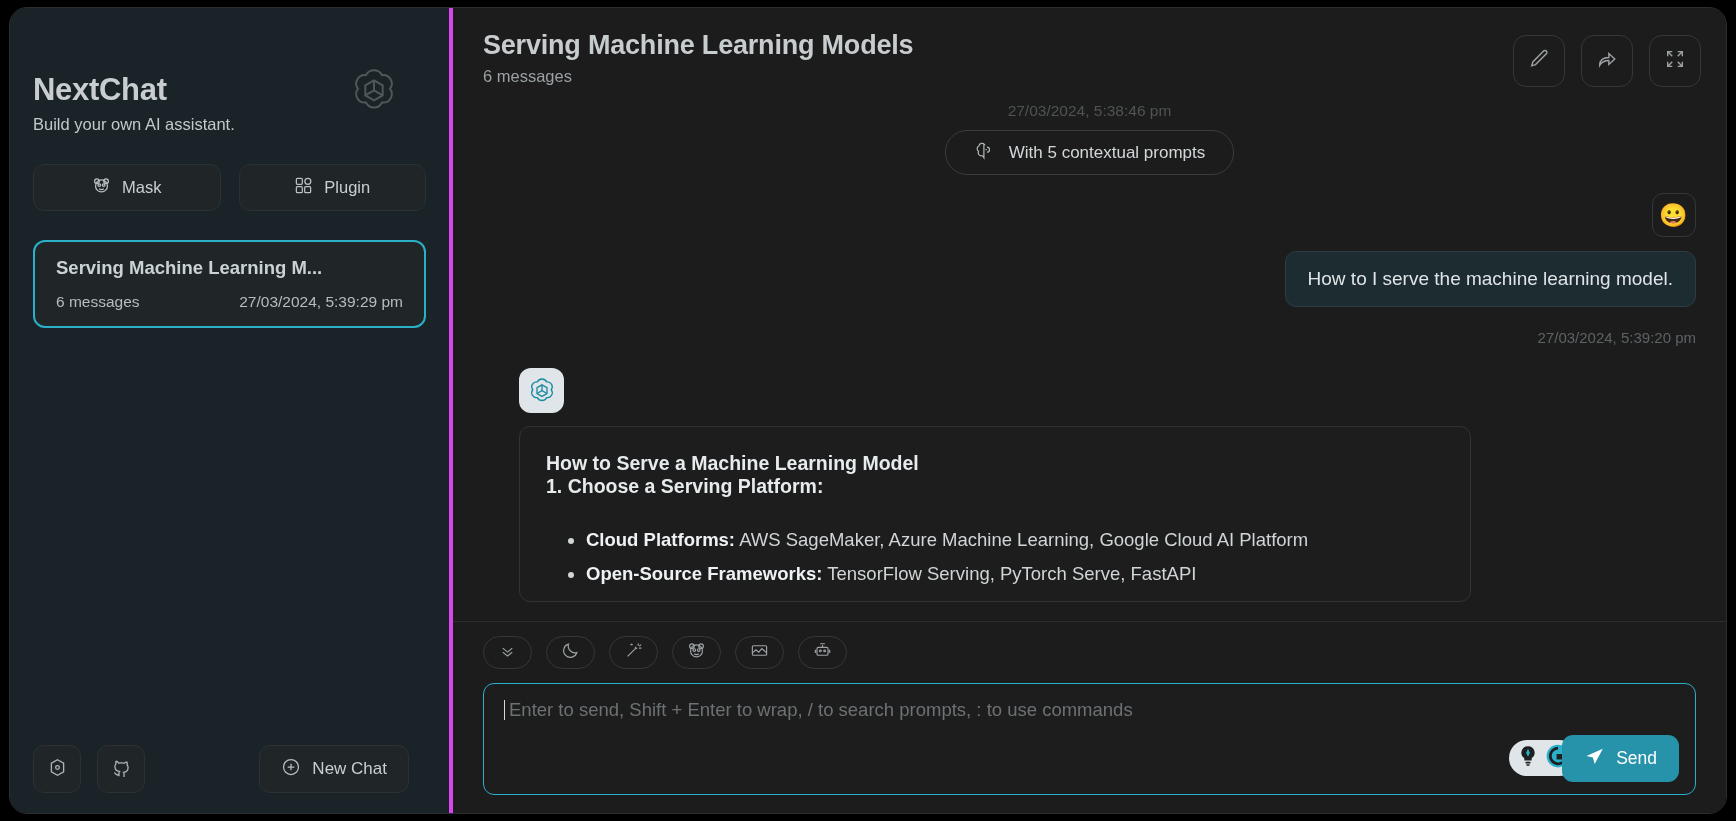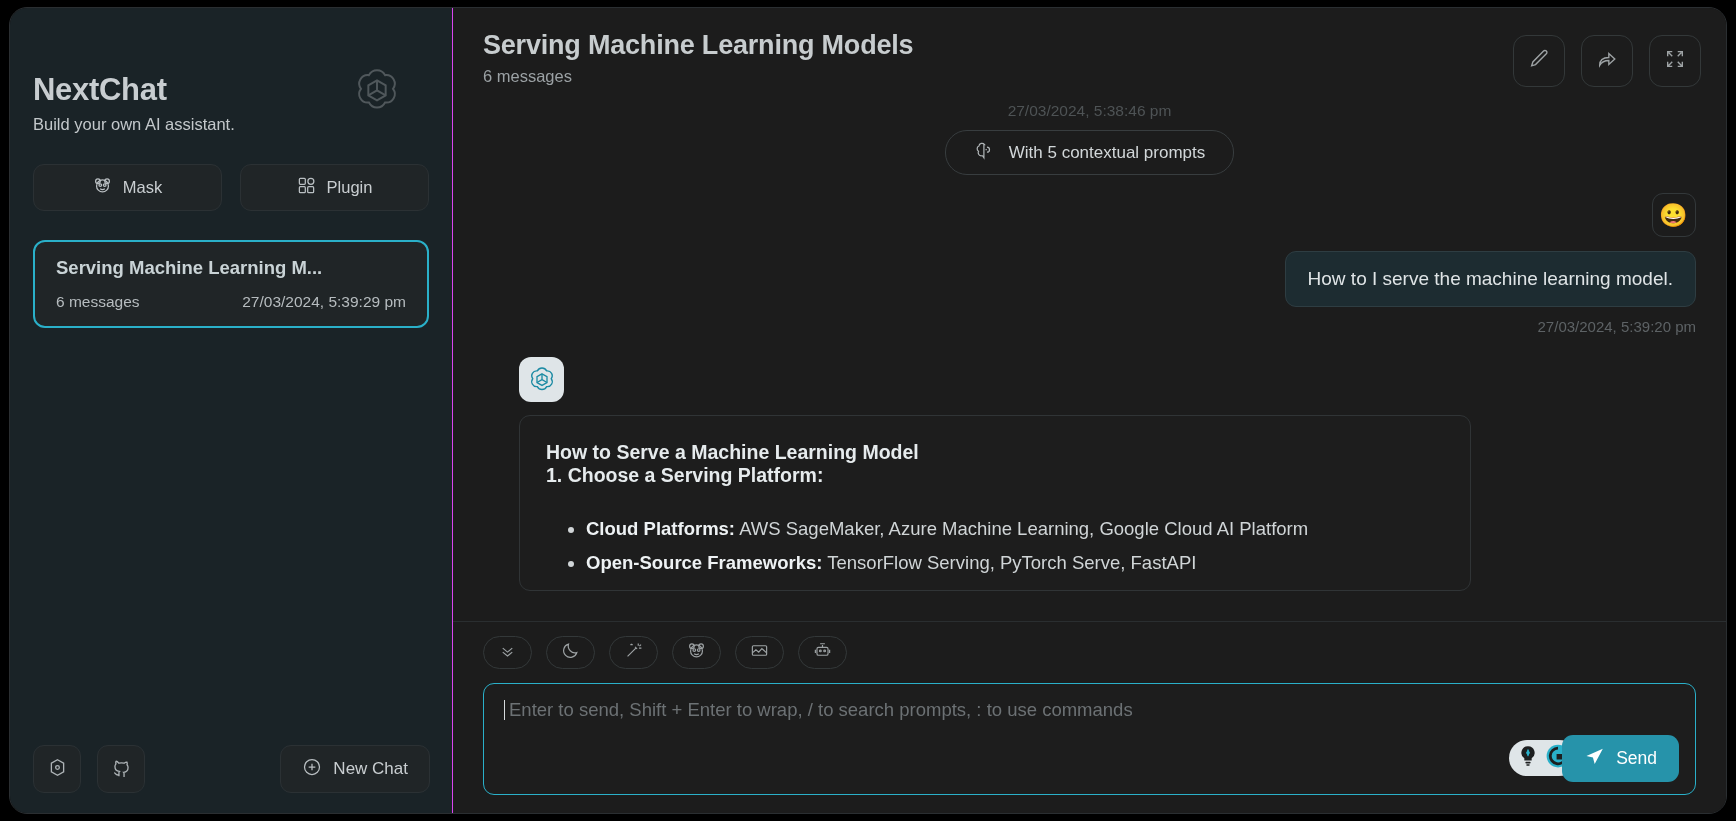--- a/index.html
+++ b/index.html
@@ -18,21 +18,21 @@
     display: flex;
     overflow: hidden;
     border: 1px solid #2a2e31;
   }
 
   
   #sidebar {
     width: 443px;
     flex: 0 0 443px;
     background: #1a2327;
-    border-right: 1px solid #d946ef;
+    border-right: 4px solid #d946ef;
     position: relative;
     padding: 22px 23px 0 23px;
     display: flex;
     flex-direction: column;
   }
   .brand-row { position: relative; margin-top: 42px; }
   .brand-title {
     font-size: 31px;
     font-weight: bold;
     color: #c8cdd0;
@@ -90,21 +90,21 @@
   .chat-item-meta {
     margin-top: 14px;
     display: flex;
     justify-content: space-between;
     font-size: 15.5px;
     color: #b6bcbf;
   }
 
   .side-bottom {
     position: absolute;
-    left: 23px; right: 22px; bottom: 20px;
+    left: 23px; right: 40px; bottom: 20px;
     display: flex;
     align-items: center;
     gap: 16px;
   }
   .icon-btn-sq {
     width: 48px; height: 48px;
     background: #202527;
     border: 1px solid #2b3134;
     border-radius: 11px;
     display: flex; align-items: center; justify-content: center;
@@ -216,21 +216,21 @@
     margin-top: 14px;
     background: #1d2c31;
     border: 1px solid #2e3d42;
     border-radius: 11px;
     padding: 16px 22px;
     color: #dfe4e6;
     font-size: 19px;
     max-width: 760px;
   }
   .msg-time {
-    margin-top: 11px;
+    margin-top: 22px;
     font-size: 15px;
     color: #5d6265;
   }
   .bubble-bot {
     margin-top: 13px;
     background: #1d1d1d;
     border: 1px solid #303436;
     border-radius: 11px;
     padding: 25px 26px 10px 26px;
     width: 952px;

